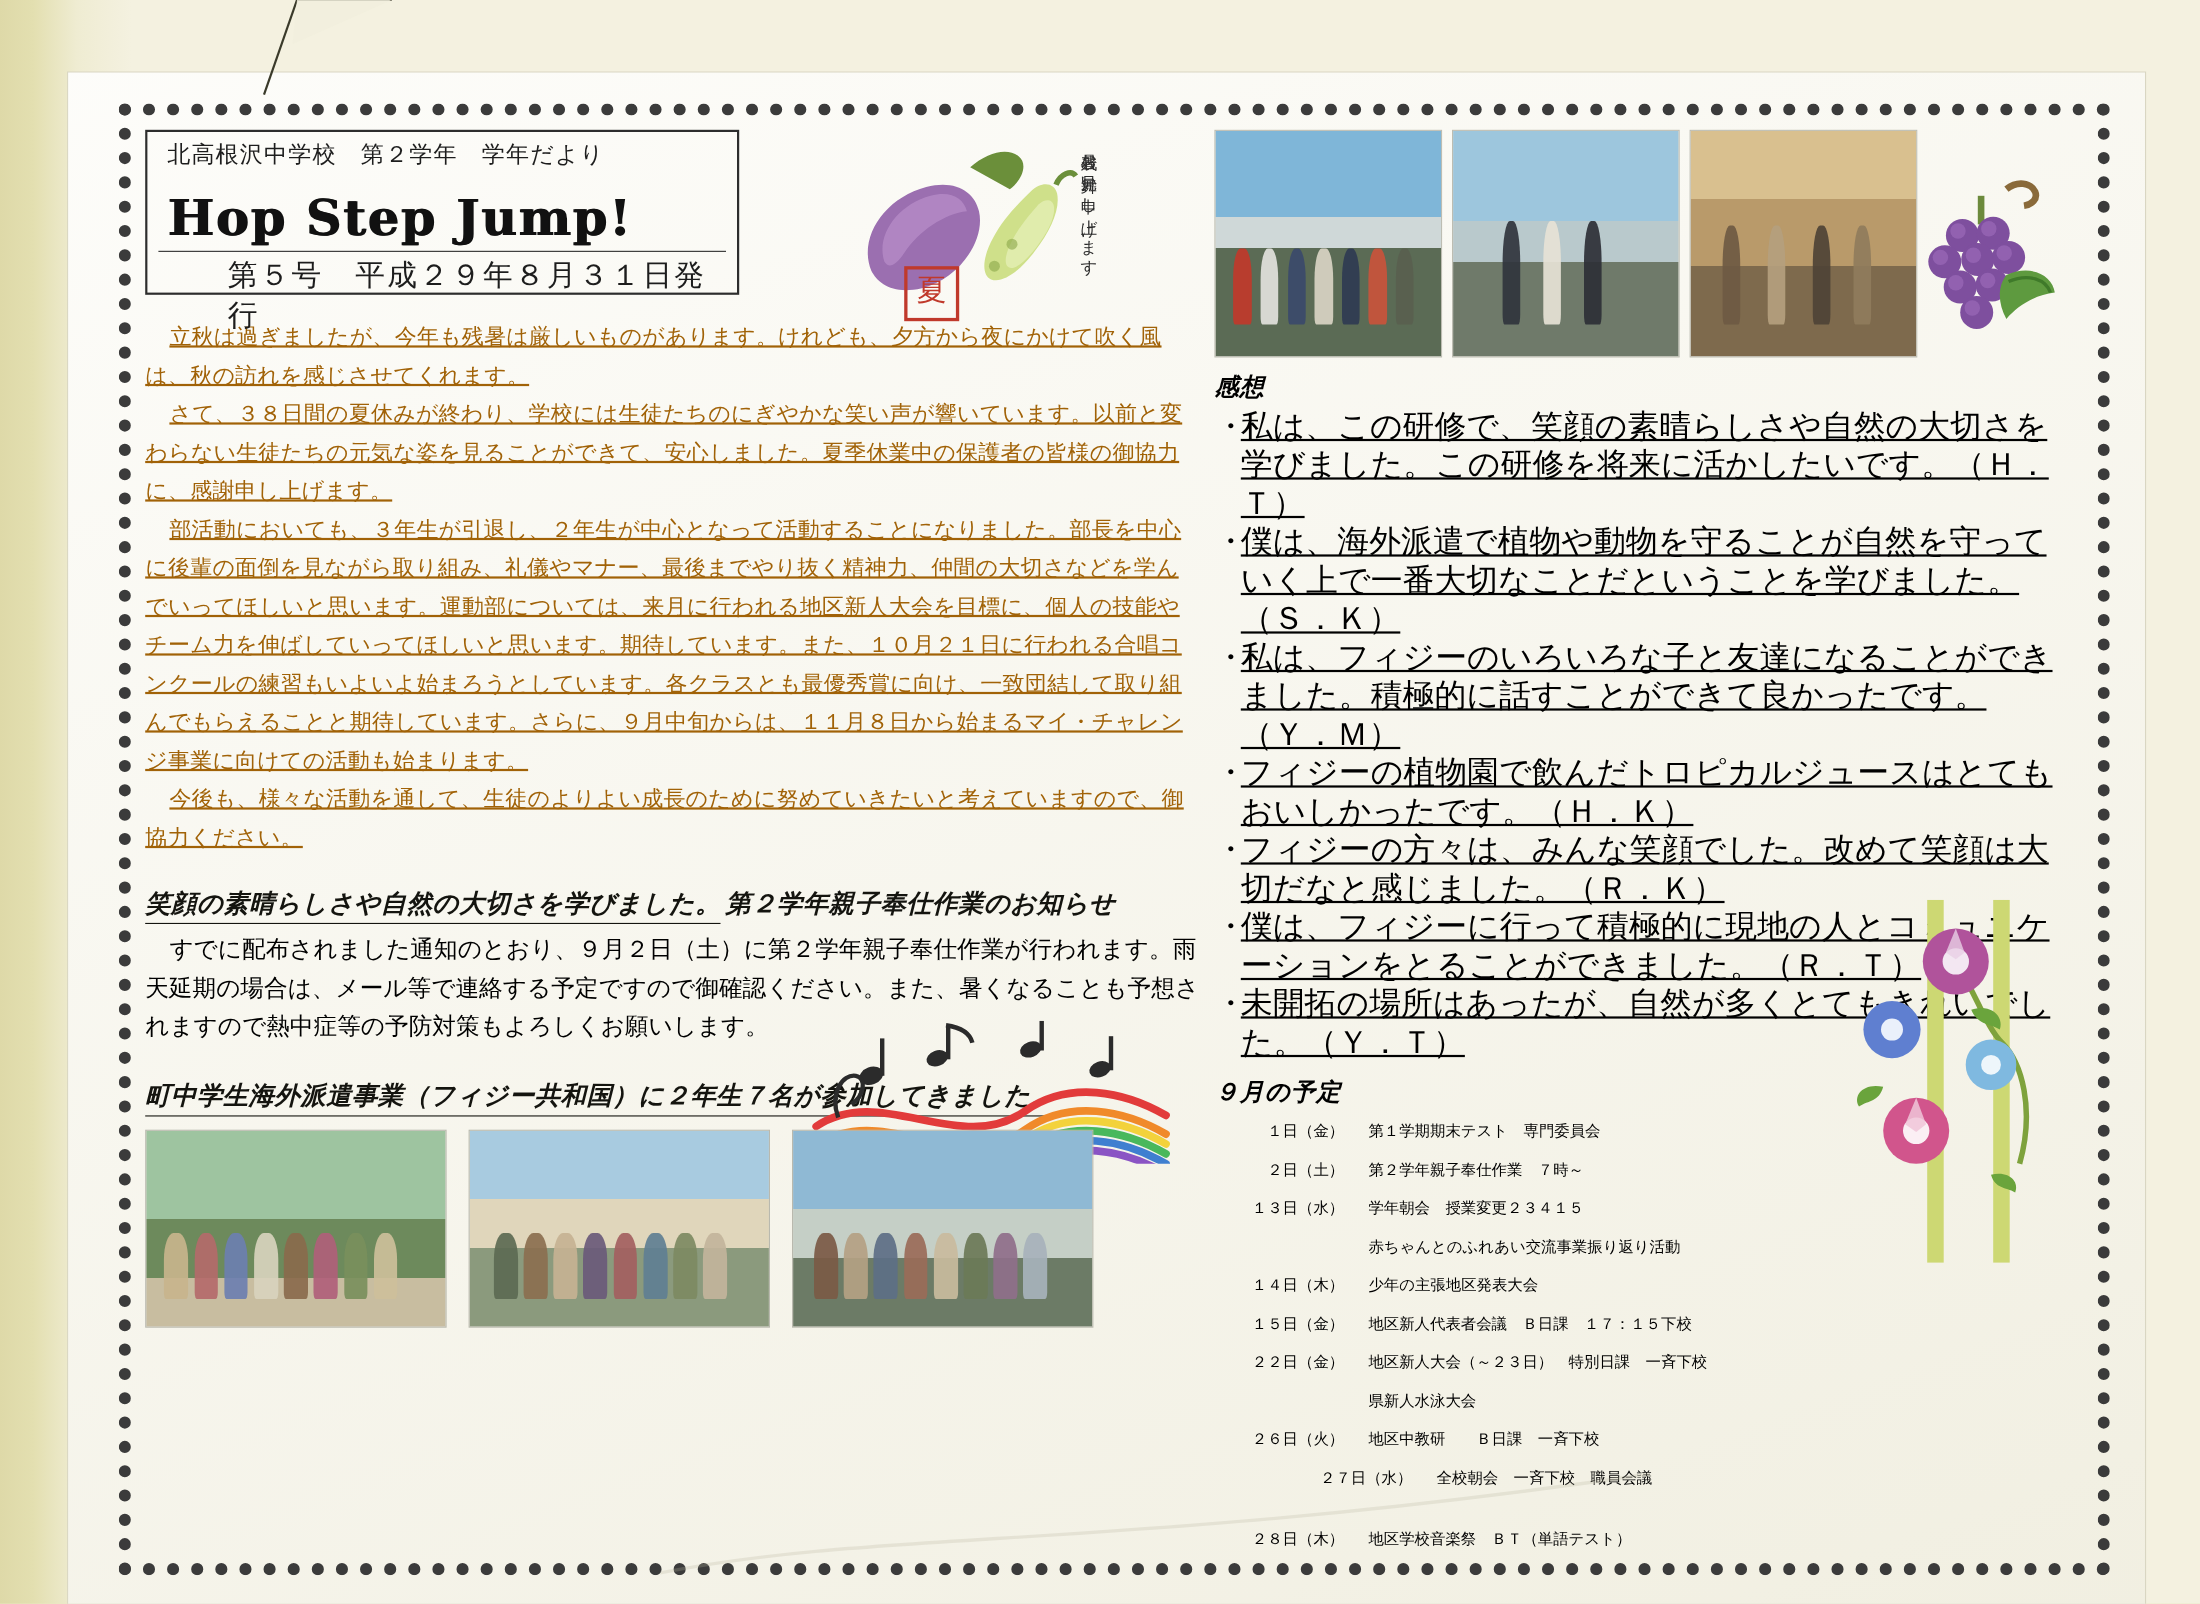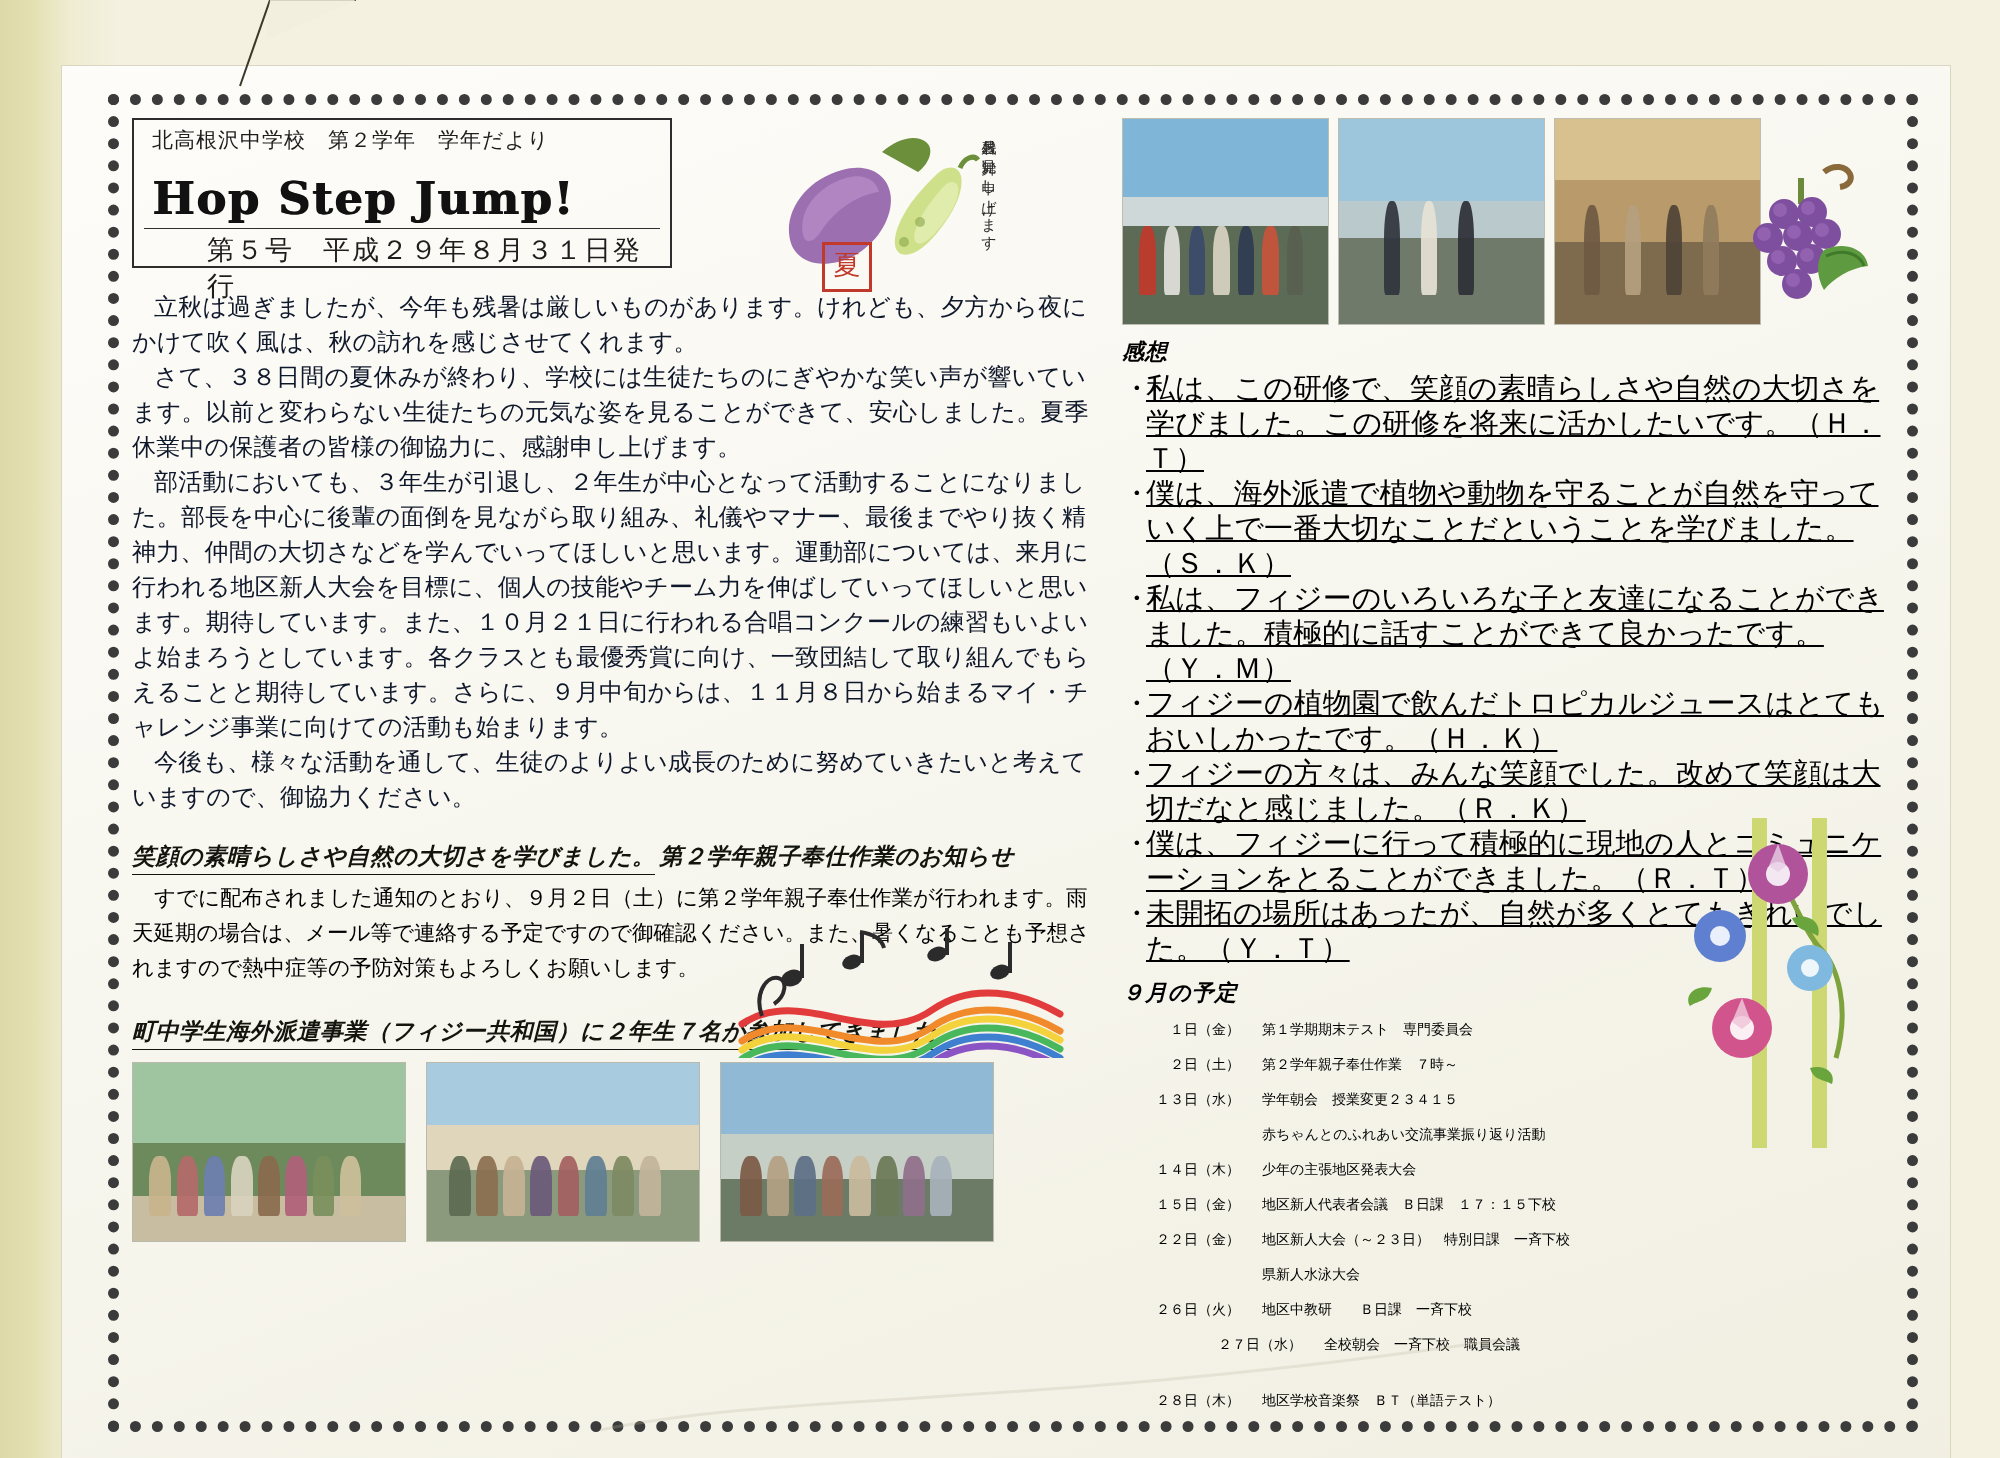--- a/index.html
+++ b/index.html
@@ -33,21 +33,21 @@
   }
   
   .dot-border{
     position:absolute;left:46px;top:28px;right:32px;bottom:26px;
     border:11px dotted #3b3b3b;
     border-radius:3px;
   }
   .content{
     position:absolute;left:70px;top:52px;right:60px;bottom:48px;
   }
-  .cols{display:flex;gap:30px;height:100%;}
+  .cols{display:flex;gap:12px;height:100%;}
   .colL{width:960px;position:relative;}
   .colR{flex:1;position:relative;}
 
   
   .masthead{
     border:2px solid #2d2d2d;
     width:540px;height:150px;
     padding:6px 10px 0 18px;
     box-sizing:border-box;
     position:relative;
@@ -56,21 +56,21 @@
   .masthead .title{
     font-family:"DejaVu Serif", serif;
     font-weight:bold;font-size:45px;letter-spacing:1.5px;
     margin-top:18px;color:#111;
     text-shadow:1px 0 0 #111;
   }
   .masthead .line3{font-size:27px;letter-spacing:2px;margin-top:7px;padding-left:55px;color:#1d1d1d;}
   .masthead .rule{position:absolute;left:10px;right:10px;top:108px;border-top:1px solid #2d2d2d;}
 
   
-  .bodytext{font-size:24px;line-height:35px;color:#0f172a;letter-spacing:.2px;}
+  .bodytext{font-size:20px;line-height:35px;color:#a16207;letter-spacing:.2px;text-decoration:underline;}
   .bodytext p{margin:0 0 0 0;text-indent:22px;}
   .mt{margin-top:22px;}
 
   .sub-head{
     font-size:23px;font-weight:bold;font-style:italic;
     color:#14140f;margin-top:26px;letter-spacing:.5px;
     text-decoration:none;
     border-bottom:1px solid #14140f;display:inline-block;padding-bottom:2px;
   }
   .sub-head.no-ul{border-bottom:none;}

